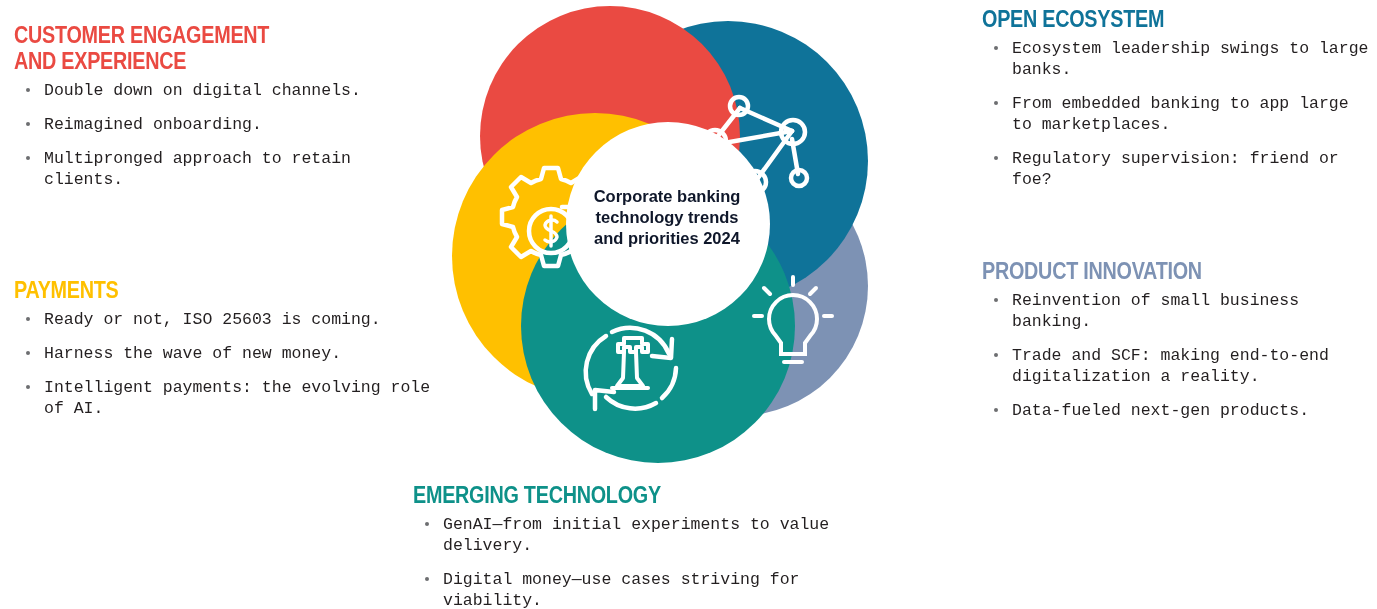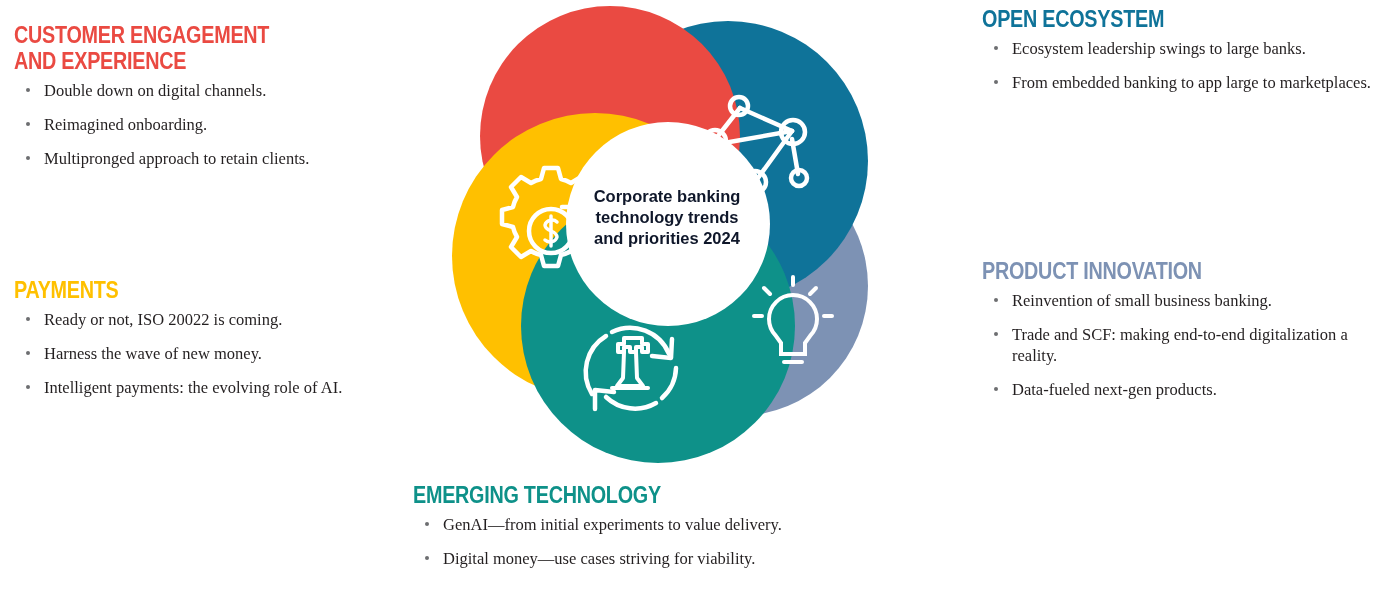--- a/index.html
+++ b/index.html
@@ -41,21 +41,21 @@
     margin: 0;
     padding: 0;
   }
   .bullet {
     position: relative;
     padding-left: 30px;
     margin-bottom: 13px;
     font-size: 16.5px;
     line-height: 21px;
     color: #231f20;
-    font-family: Liberation Serif, serif;
+    font-family: Liberation Mono, monospace;
   }
   .bullet:last-child { margin-bottom: 0; }
   .bullet .dot {
     position: absolute;
     left: 12px;
     top: 8px;
     width: 4px;
     height: 4px;
     border-radius: 50%;
     background: #6d6e71;
@@ -103,31 +103,32 @@
     <ul class="bullets">
       <li class="bullet"><span class="dot"></span><span>Double down on digital channels.</span></li>
       <li class="bullet"><span class="dot"></span><span>Reimagined onboarding.</span></li>
       <li class="bullet"><span class="dot"></span><span>Multipronged approach to retain clients.</span></li>
     </ul>
   </div>
 
   <div class="block" id="block-payments">
     <div class="block-heading" style="color:#FFC000">PAYMENTS</div>
     <ul class="bullets">
-      <li class="bullet"><span class="dot"></span><span>Ready or not, ISO 20022 is coming.</span></li>
+      <li class="bullet"><span class="dot"></span><span>Ready or not, ISO 25603 is coming.</span></li>
       <li class="bullet"><span class="dot"></span><span>Harness the wave of new money.</span></li>
       <li class="bullet"><span class="dot"></span><span>Intelligent payments: the evolving role of AI.</span></li>
     </ul>
   </div>
 
   <div class="block" id="block-open">
     <div class="block-heading" style="color:#0F7399">OPEN ECOSYSTEM</div>
     <ul class="bullets">
       <li class="bullet"><span class="dot"></span><span>Ecosystem leadership swings to large banks.</span></li>
       <li class="bullet"><span class="dot"></span><span>From embedded banking to app large to marketplaces.</span></li>
+      <li class="bullet"><span class="dot"></span><span>Regulatory supervision: friend or foe?</span></li>
     </ul>
   </div>
 
   <div class="block" id="block-product">
     <div class="block-heading" style="color:#7D92B4">PRODUCT INNOVATION</div>
     <ul class="bullets">
       <li class="bullet"><span class="dot"></span><span>Reinvention of small business banking.</span></li>
       <li class="bullet"><span class="dot"></span><span>Trade and SCF: making end-to-end digitalization a reality.</span></li>
       <li class="bullet"><span class="dot"></span><span>Data-fueled next-gen products.</span></li>
     </ul>

